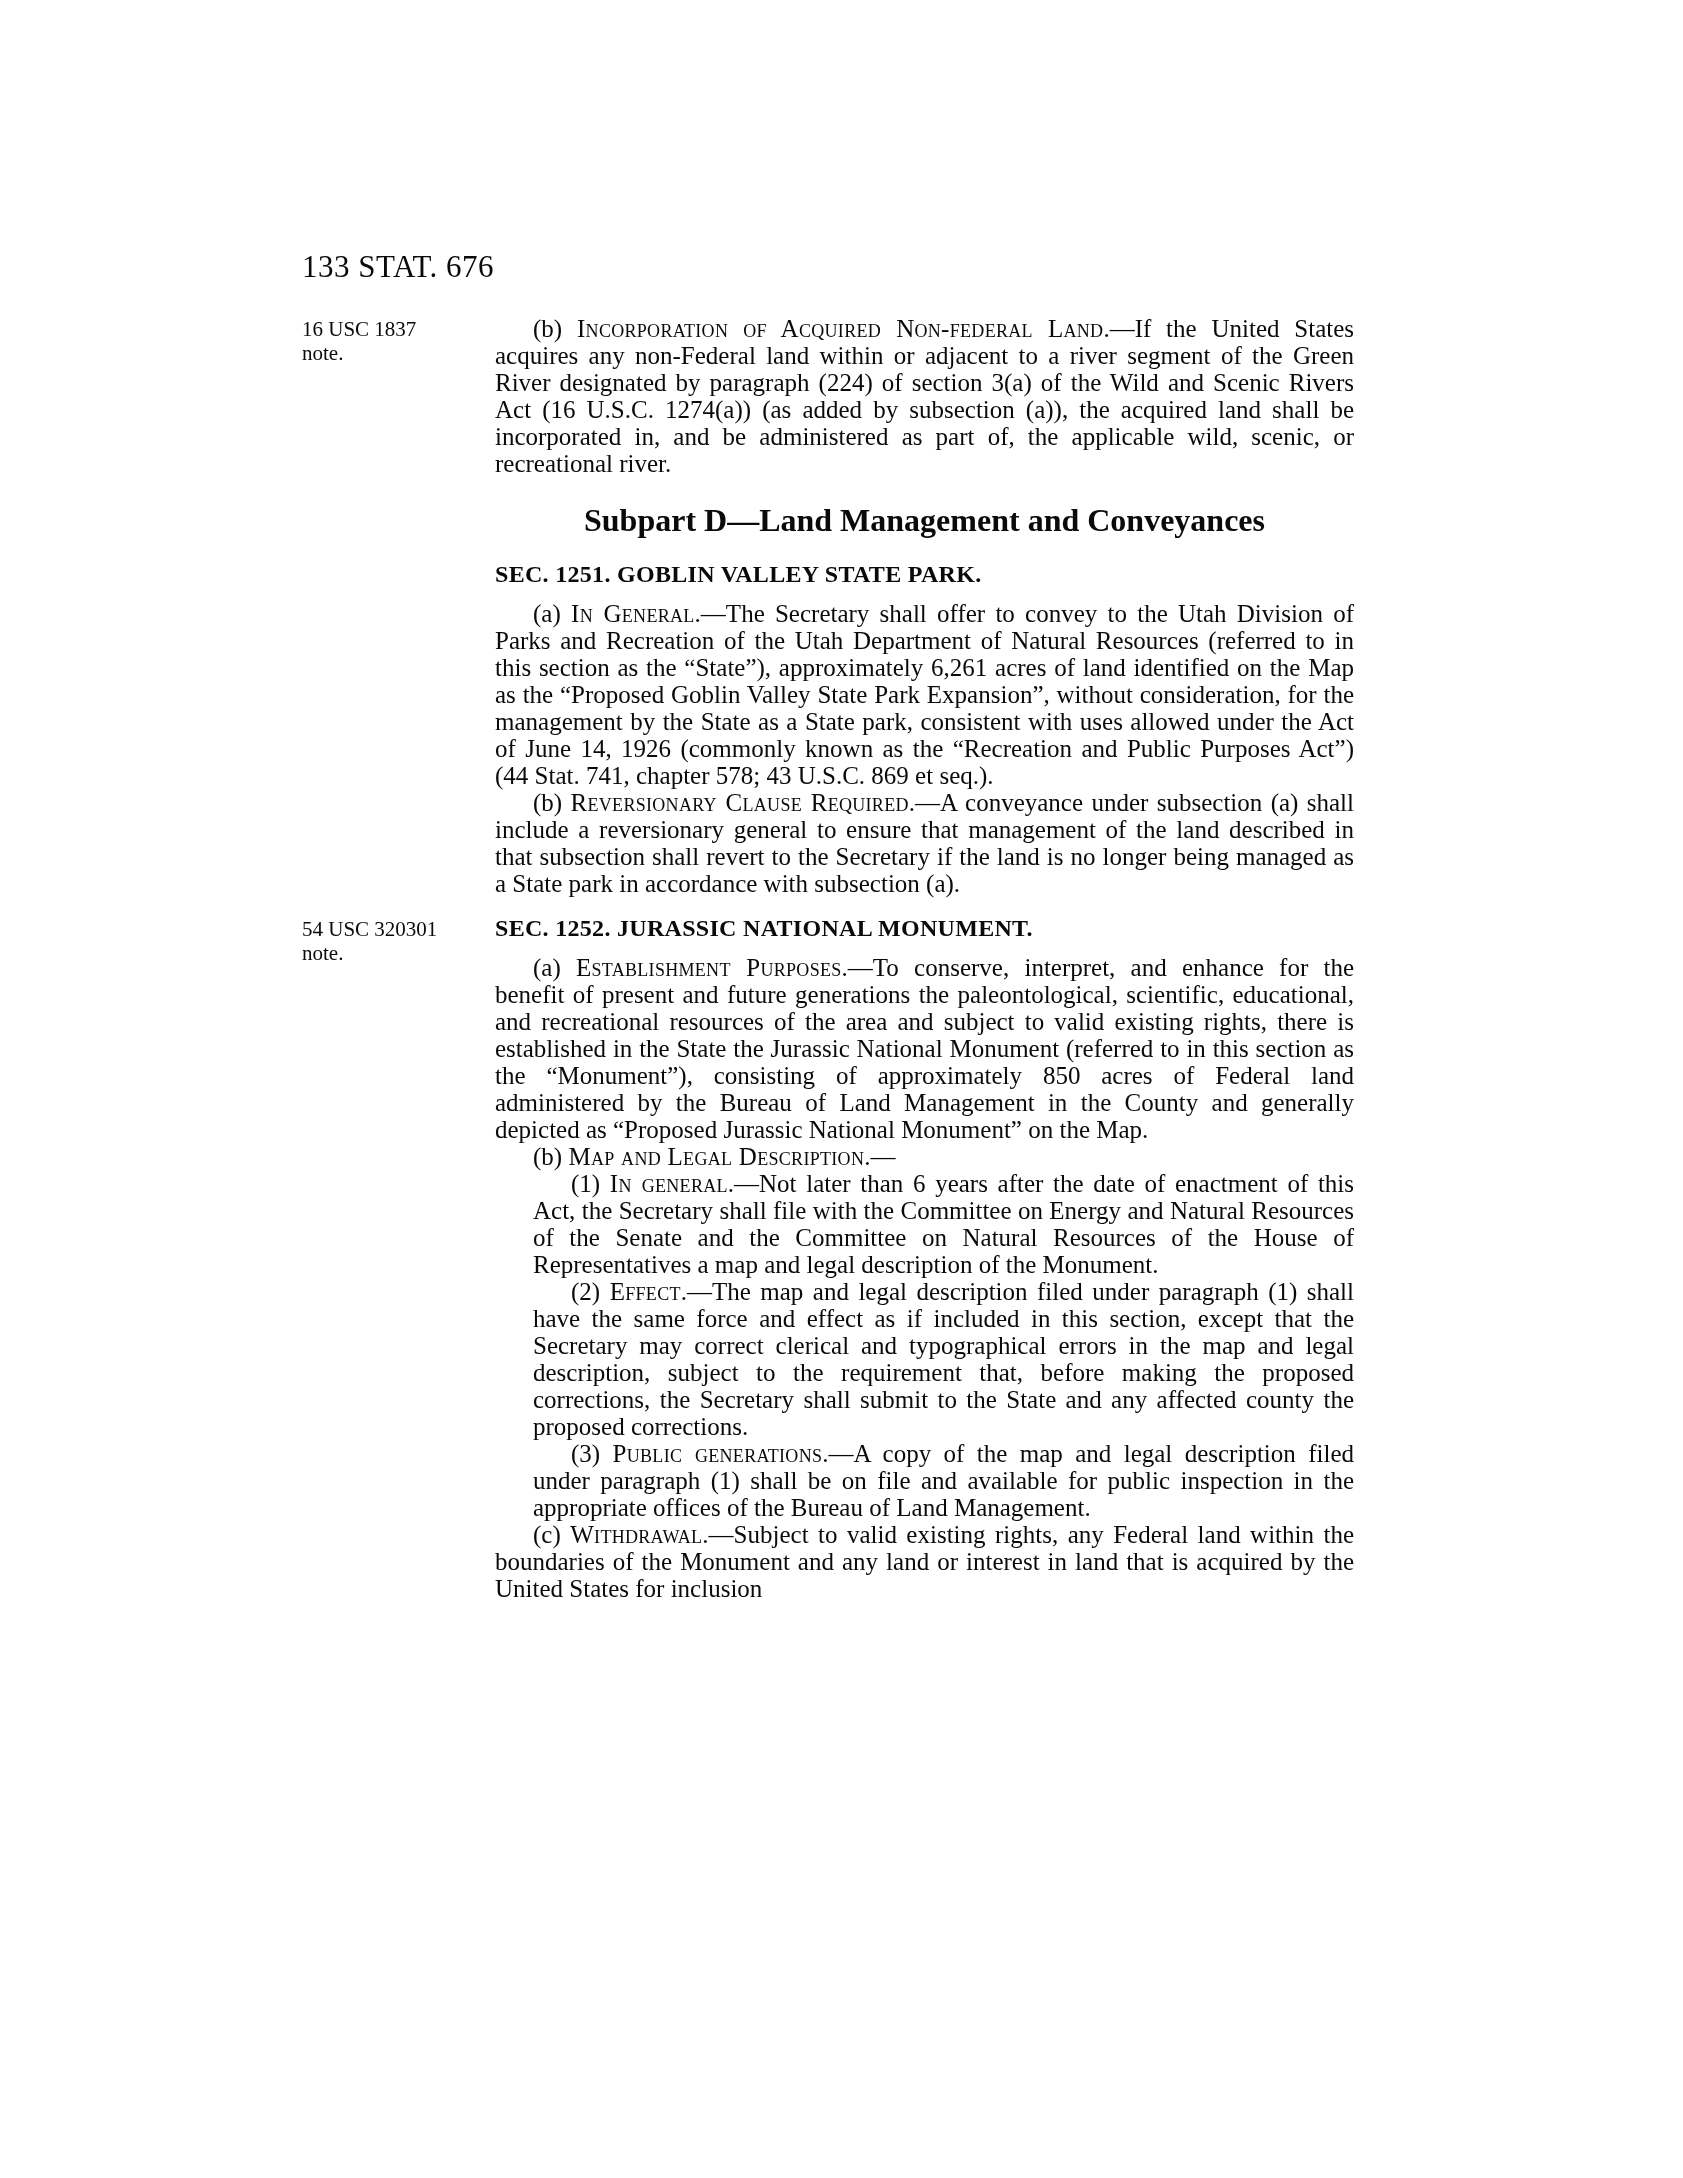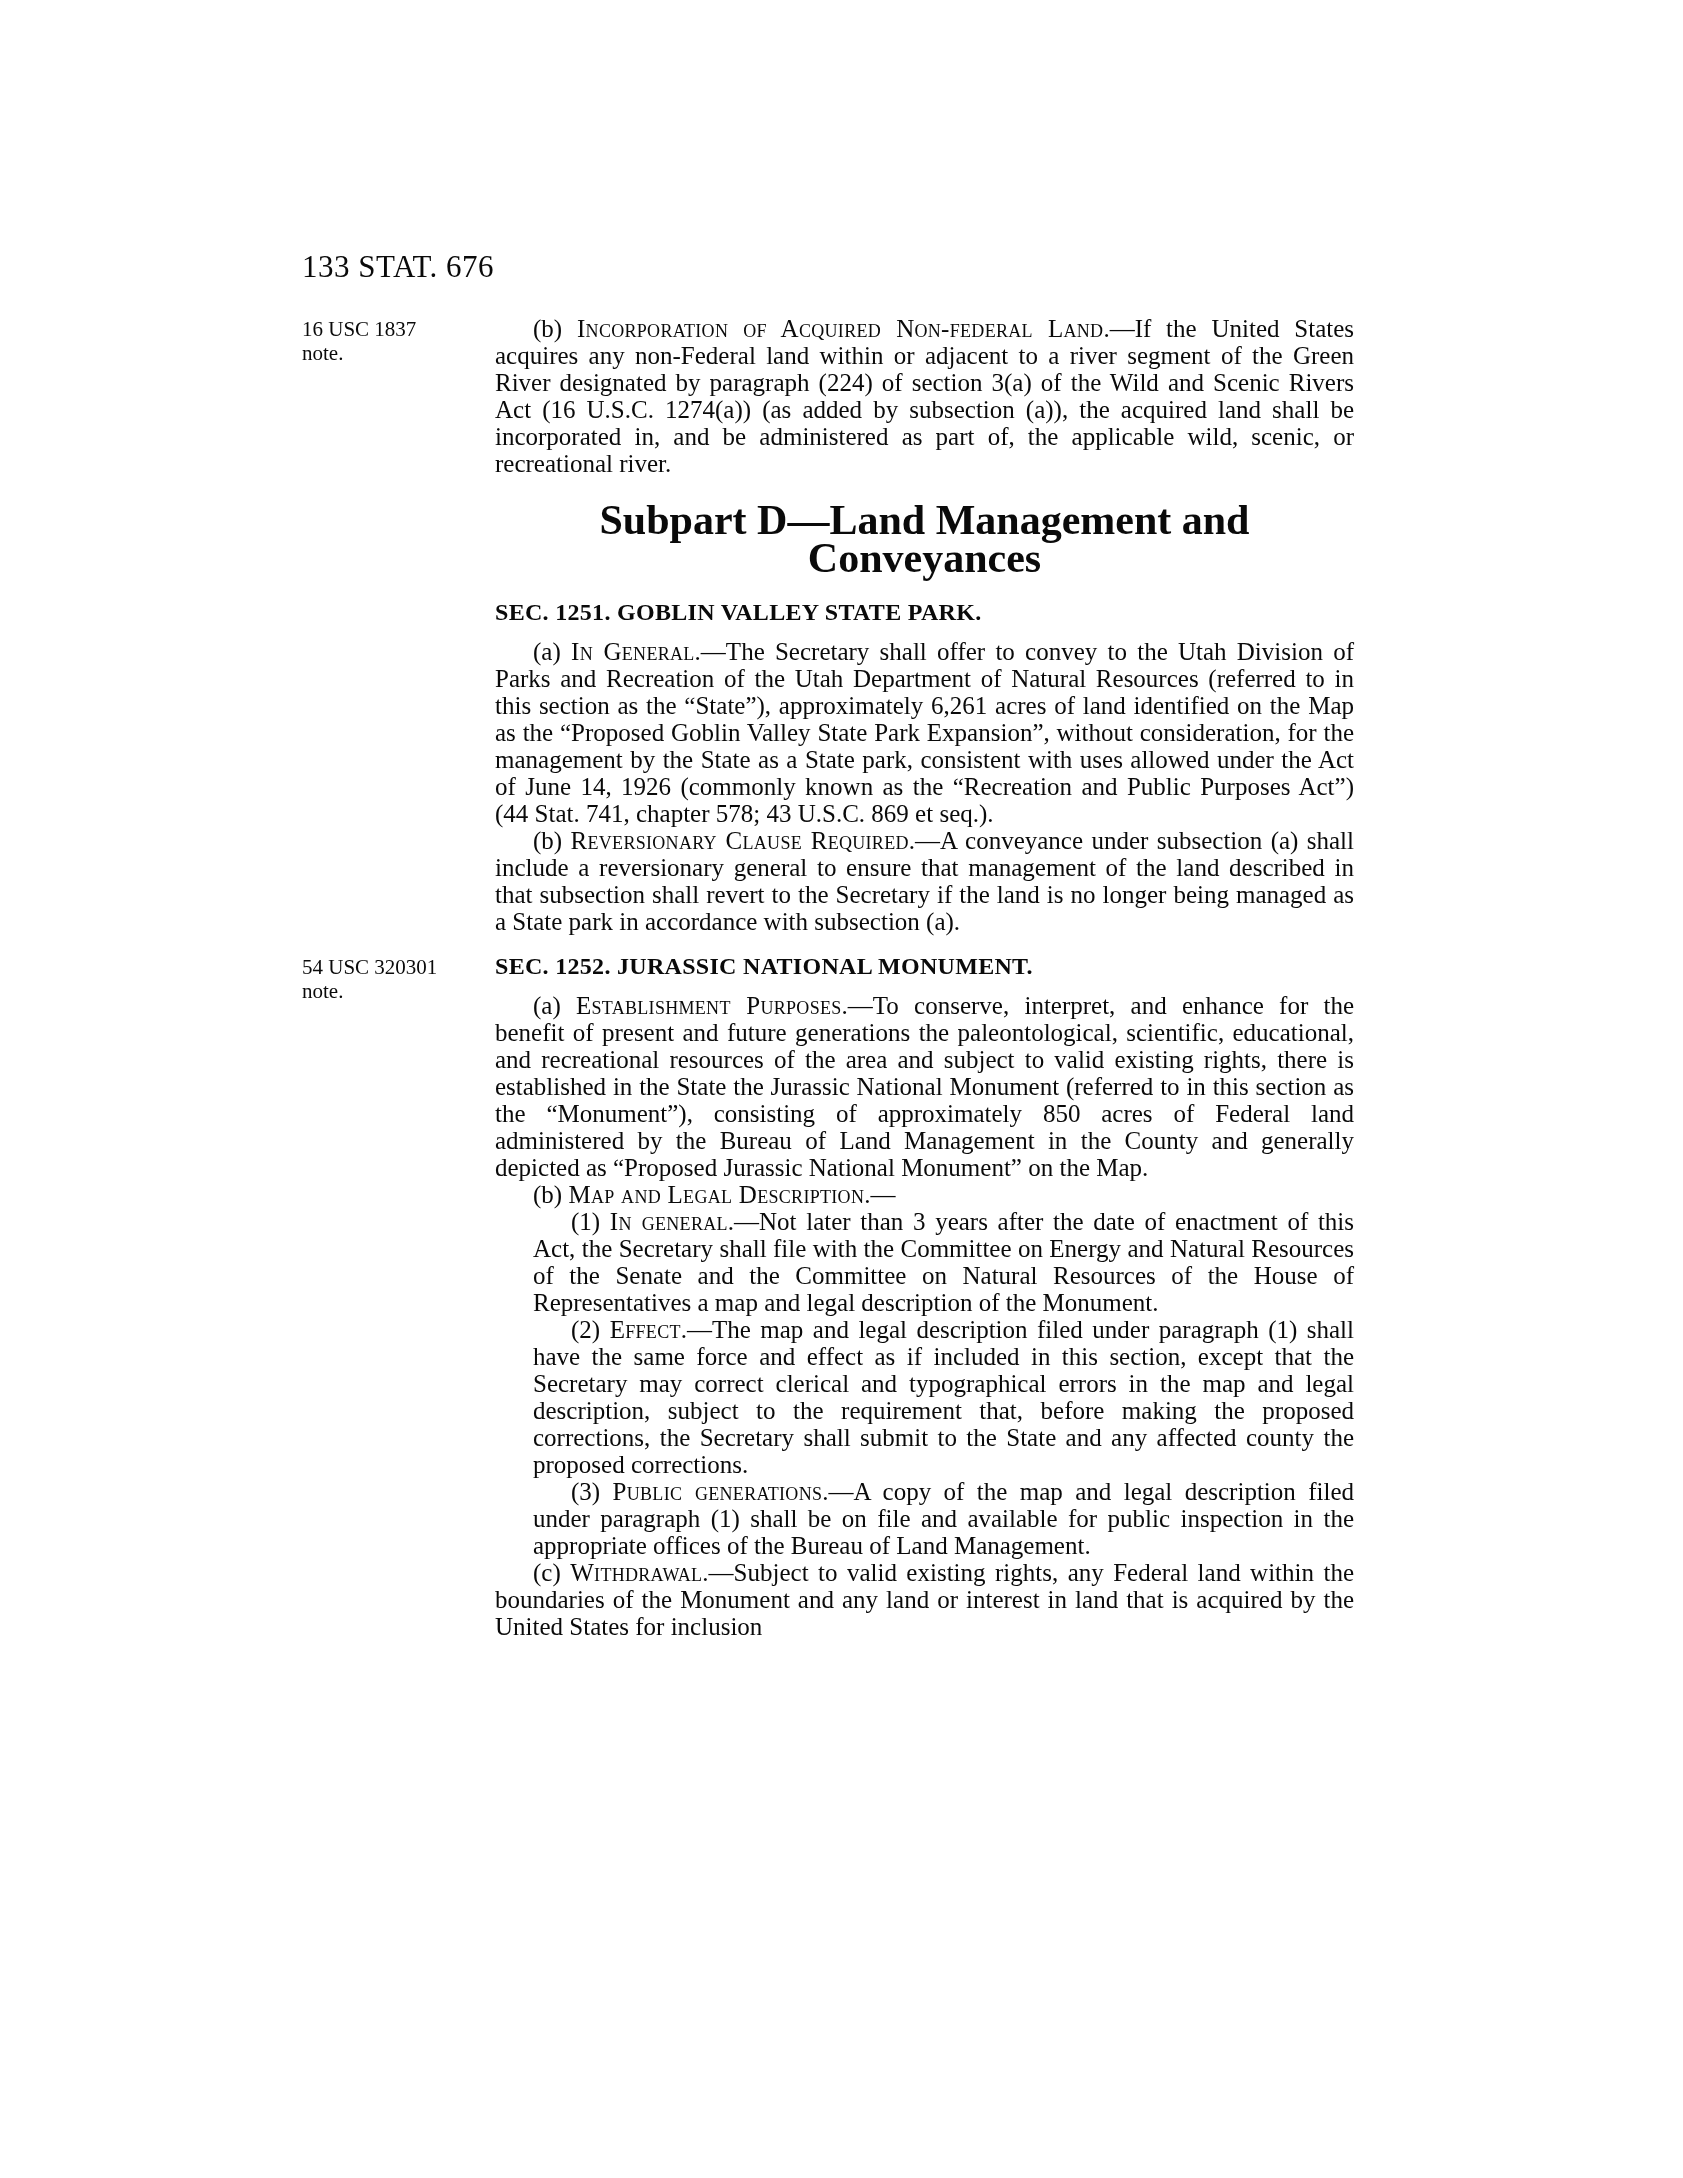--- a/index.html
+++ b/index.html
@@ -51,21 +51,21 @@
   }
   .level2 {
     margin-left: 38px !important;
   }
   .sc {
     font-variant: small-caps;
     letter-spacing: 0.3px;
   }
   .subpart-heading {
     margin: 24px 0 22px 0;
-    font-size: 42px;
+    font-size: 32px;
     line-height: 38px;
     font-weight: bold;
     text-align: center;
     text-indent: 0;
   }
   .sec-heading {
     margin: 0 0 12px 0;
     font-size: 24px;
     line-height: 27px;
     font-weight: bold;
@@ -122,21 +122,21 @@
     </section>
 
     <section class="sec-block sec-1252-block">
       <aside class="margin-note">
         <span>54 USC 320301</span>
         <span>note.</span>
       </aside>
       <h2 class="sec-heading">SEC. 1252. JURASSIC NATIONAL MONUMENT.</h2>
       <p><span>(a) </span><span class="sc">Establishment Purposes</span><span>.—To conserve, interpret, and enhance for the benefit of present and future generations the paleontological, scientific, educational, and recreational resources of the area and subject to valid existing rights, there is established in the State the Jurassic National Monument (referred to in this section as the “Monument”), consisting of approximately 850 acres of Federal land administered by the Bureau of Land Management in the County and generally depicted as “Proposed Jurassic National Monument” on the Map.</span></p>
       <p><span>(b) </span><span class="sc">Map and Legal Description</span><span>.—</span></p>
-      <p class="level2"><span>(1) </span><span class="sc">In general</span><span>.—Not later than 3 years after the date of enactment of this Act, the Secretary shall file with the Committee on Energy and Natural Resources of the Senate and the Committee on Natural Resources of the House of Representatives a map and legal description of the Monument.</span></p>
+      <p class="level2"><span>(1) </span><span class="sc">In general</span><span>.—Not later than 6 years after the date of enactment of this Act, the Secretary shall file with the Committee on Energy and Natural Resources of the Senate and the Committee on Natural Resources of the House of Representatives a map and legal description of the Monument.</span></p>
       <p class="level2"><span>(2) </span><span class="sc">Effect</span><span>.—The map and legal description filed under paragraph (1) shall have the same force and effect as if included in this section, except that the Secretary may correct clerical and typographical errors in the map and legal description, subject to the requirement that, before making the proposed corrections, the Secretary shall submit to the State and any affected county the proposed corrections.</span></p>
       <p class="level2"><span>(3) </span><span class="sc">Public generations</span><span>.—A copy of the map and legal description filed under paragraph (1) shall be on file and available for public inspection in the appropriate offices of the Bureau of Land Management.</span></p>
       <p><span>(c) </span><span class="sc">Withdrawal</span><span>.—Subject to valid existing rights, any Federal land within the boundaries of the Monument and any land or interest in land that is acquired by the United States for inclusion</span></p>
     </section>
 
   </main>
 
 </div>
 
 

